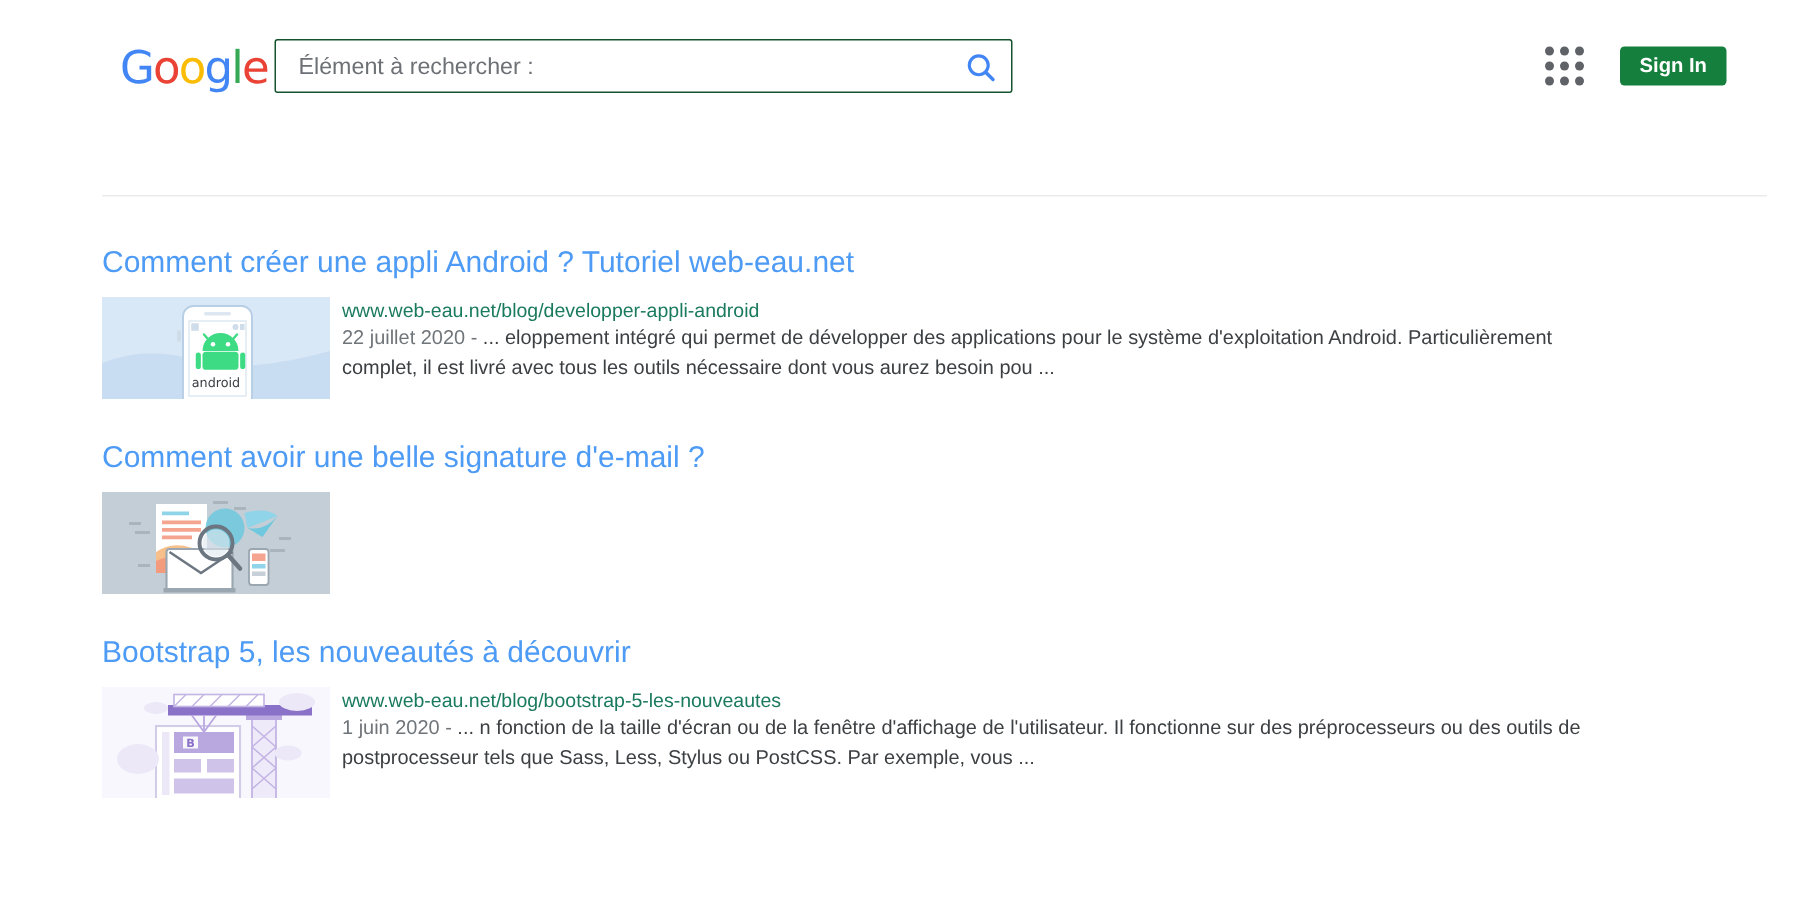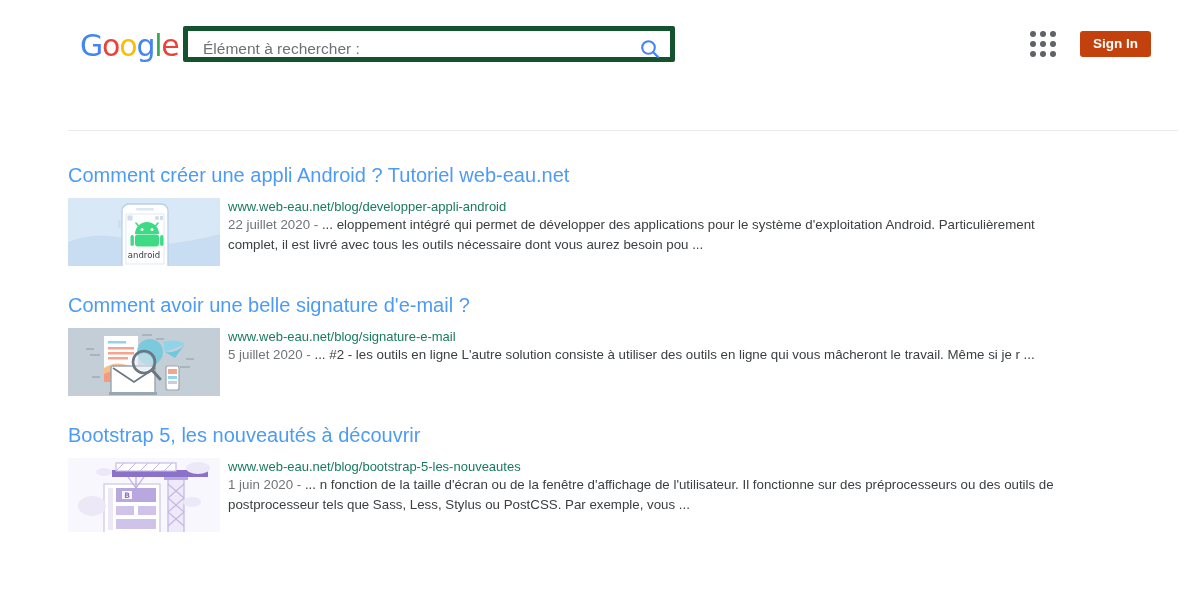--- a/index.html
+++ b/index.html
@@ -36,21 +36,21 @@
   .l-r { color: #EA4335; }
   .l-y { color: #FBBC05; }
   .l-g { color: #34A853; }
 
   .searchbox {
     position: absolute;
     left: 183px;
     top: 26px;
     width: 492px;
     height: 36px;
-    border: 5px solid #14532d;
+    border: 1px solid #14532d;
     border-radius: 2px;
     background: #fff;
     box-sizing: border-box;
   }
   .searchbox input {
     position: absolute;
     left: 13px;
     top: 0;
     width: 425px;
     height: 34px;
@@ -94,21 +94,21 @@
     border-radius: 50%;
     background: #5f6368;
   }
 
   .signin {
     position: absolute;
     left: 1080px;
     top: 31px;
     height: 26px;
     padding: 0 13px;
-    background: #c2410c;
+    background: #15803d;
     color: #ffffff;
     border: 0;
     border-radius: 3px;
     font-size: 13.5px;
     font-weight: bold;
     cursor: pointer;
     font-family: "Liberation Sans", sans-serif;
     line-height: 26px;
   }
 
@@ -302,24 +302,20 @@
           <rect x="100" y="53" width="9" height="3" fill="#c7d0d8"></rect>
           <rect x="18" y="20" width="8" height="2" fill="#aab4bd"></rect>
           <rect x="22" y="26" width="10" height="2" fill="#aab4bd"></rect>
           <rect x="74" y="6" width="10" height="2" fill="#aab4bd"></rect>
           <rect x="88" y="10" width="8" height="2" fill="#aab4bd"></rect>
           <rect x="118" y="30" width="8" height="2" fill="#aab4bd"></rect>
           <rect x="112" y="38" width="10" height="2" fill="#aab4bd"></rect>
           <rect x="24" y="48" width="8" height="2" fill="#aab4bd"></rect>
         </svg>
       </div>
-      <div class="r-text">
-        <div class="r-url">www.web-eau.net/blog/signature-e-mail</div>
-        <div class="r-snippet"><span class="r-date">5 juillet 2020 - </span><span>...  #2 - les outils en ligne L'autre solution consiste à utiliser des outils en ligne qui vous mâcheront le travail. Même si je r ...</span></div>
-      </div>
     </div>
   </div>
 
   <div class="result r3">
     <a class="r-title" href="#">Bootstrap 5, les nouveautés à découvrir</a>
     <div class="r-body">
       <div class="thumb">
         <svg width="152" height="74" viewBox="0 0 152 74">
           <rect width="152" height="74" fill="#f8f7fd"></rect>
           <rect x="36" y="26" width="56" height="50" fill="#ffffff" stroke="#d3cce8" stroke-width="1.4"></rect>

